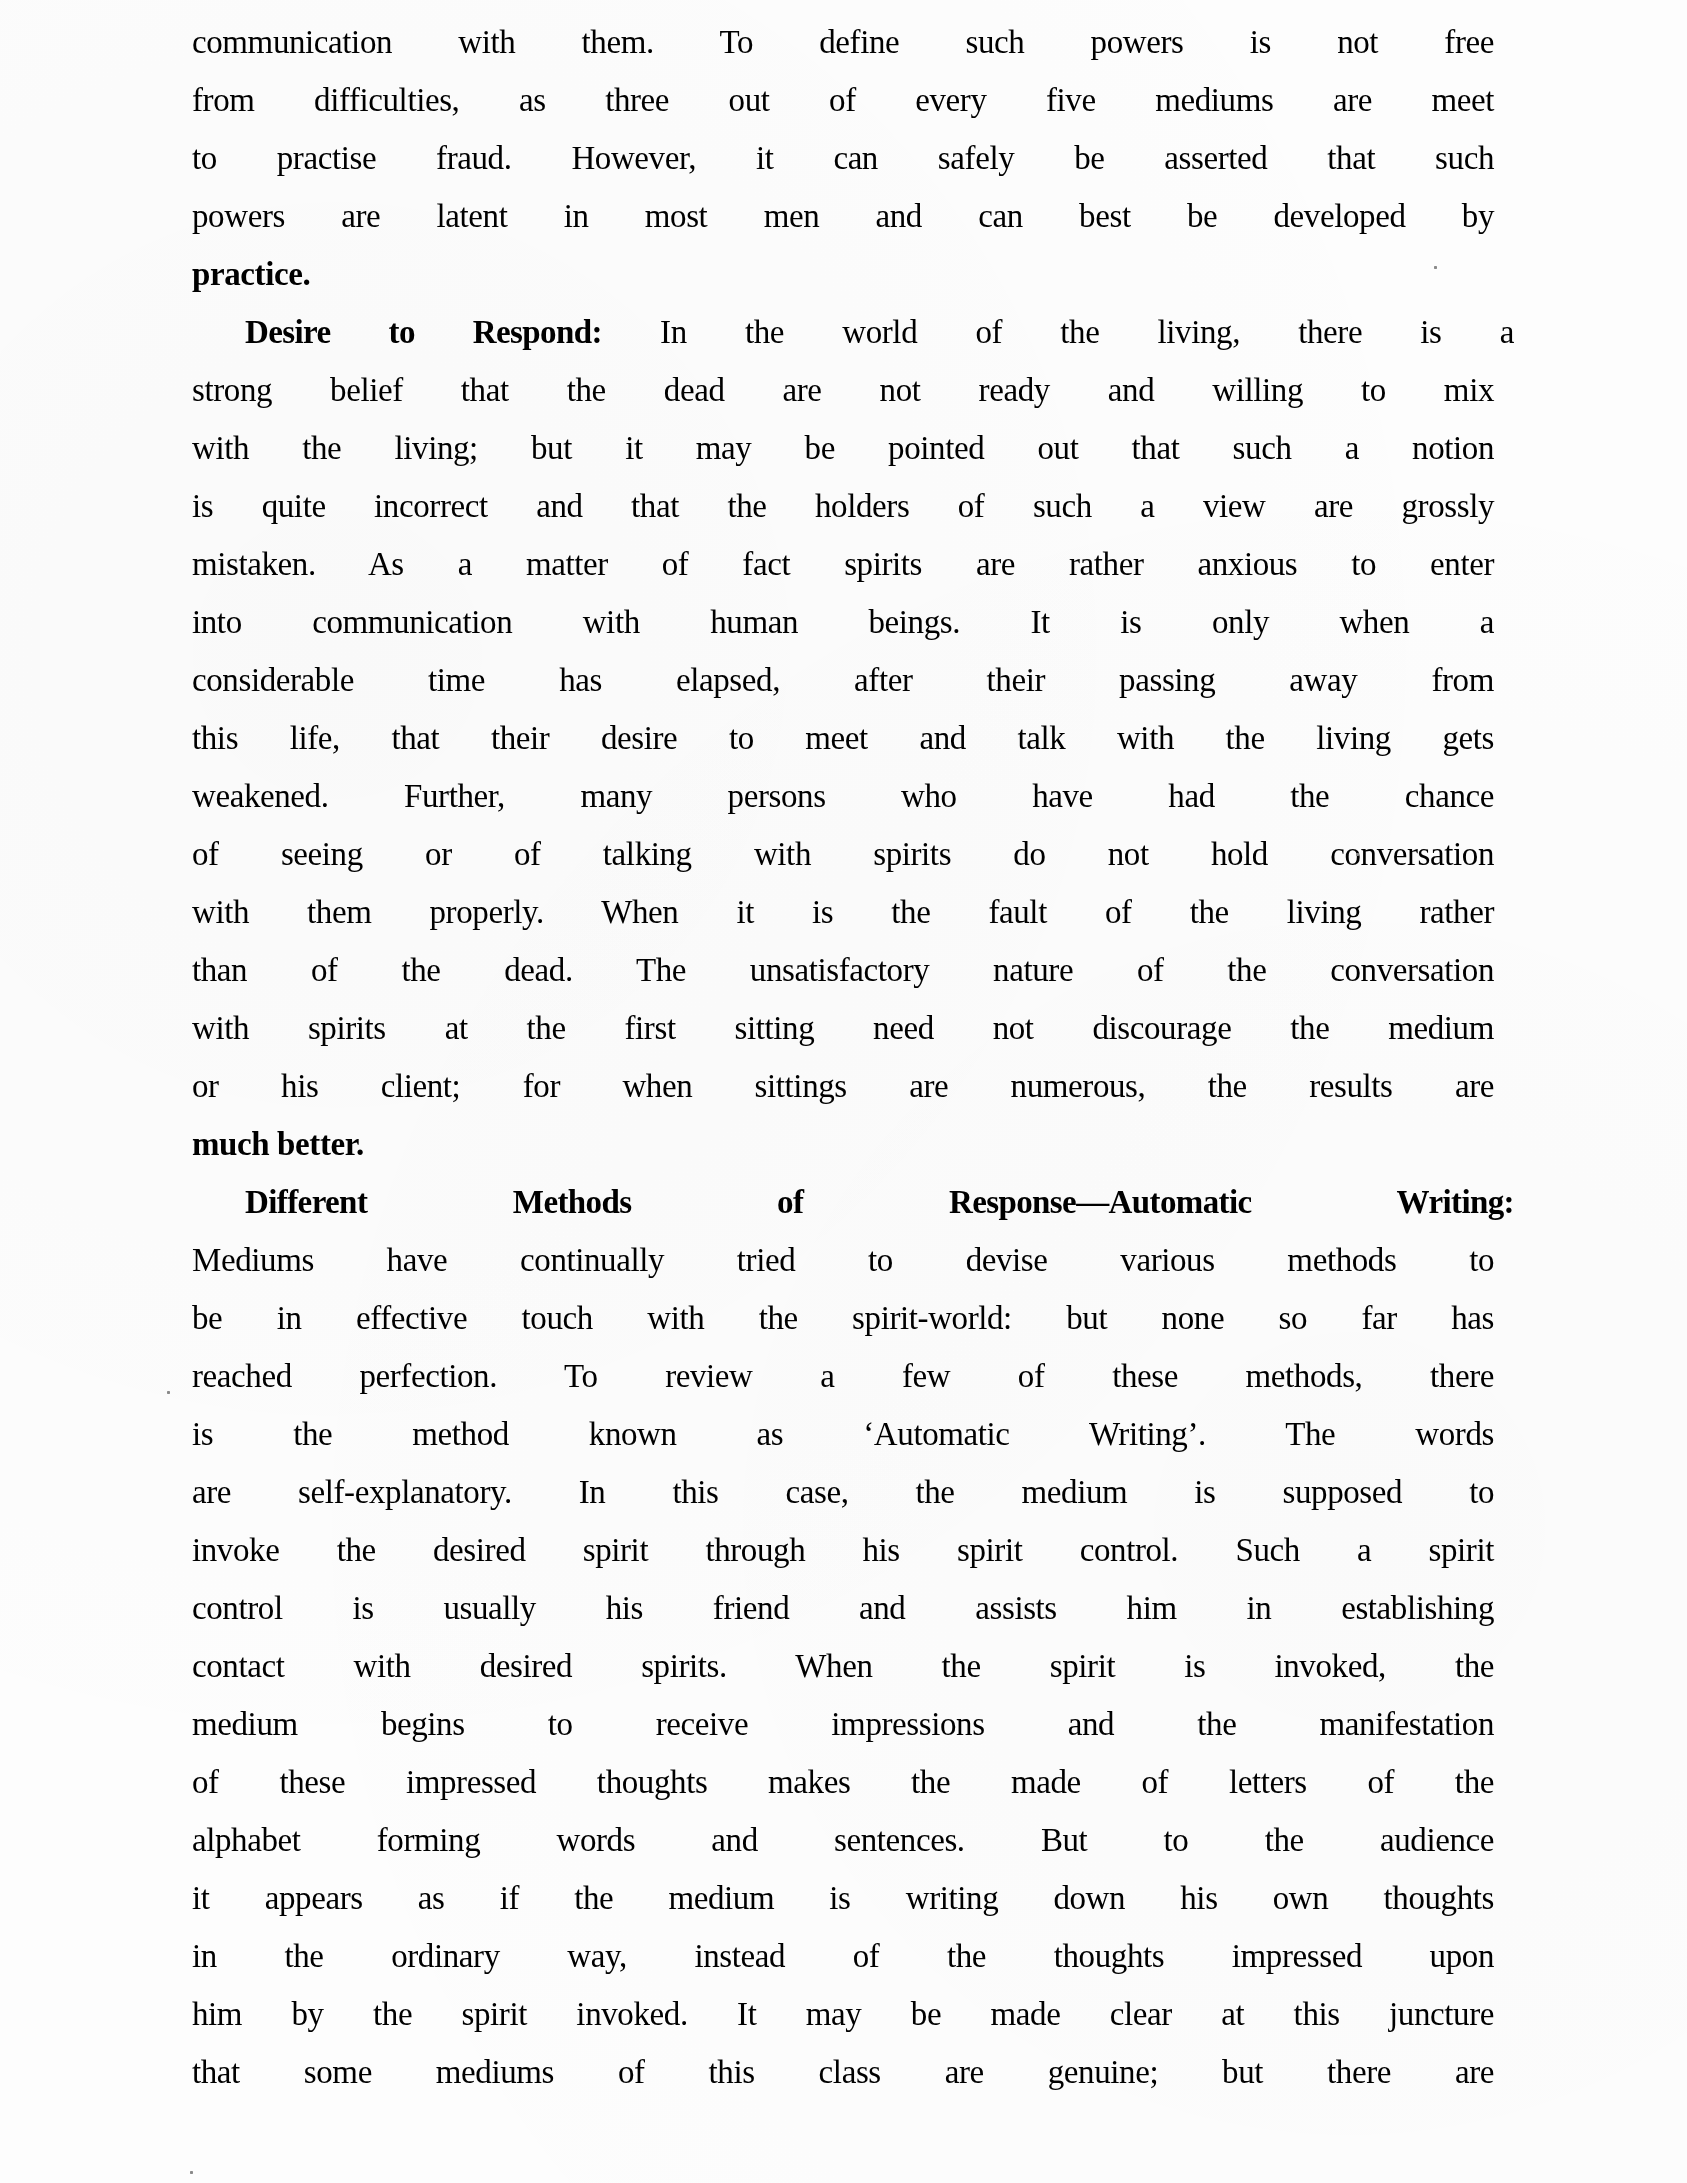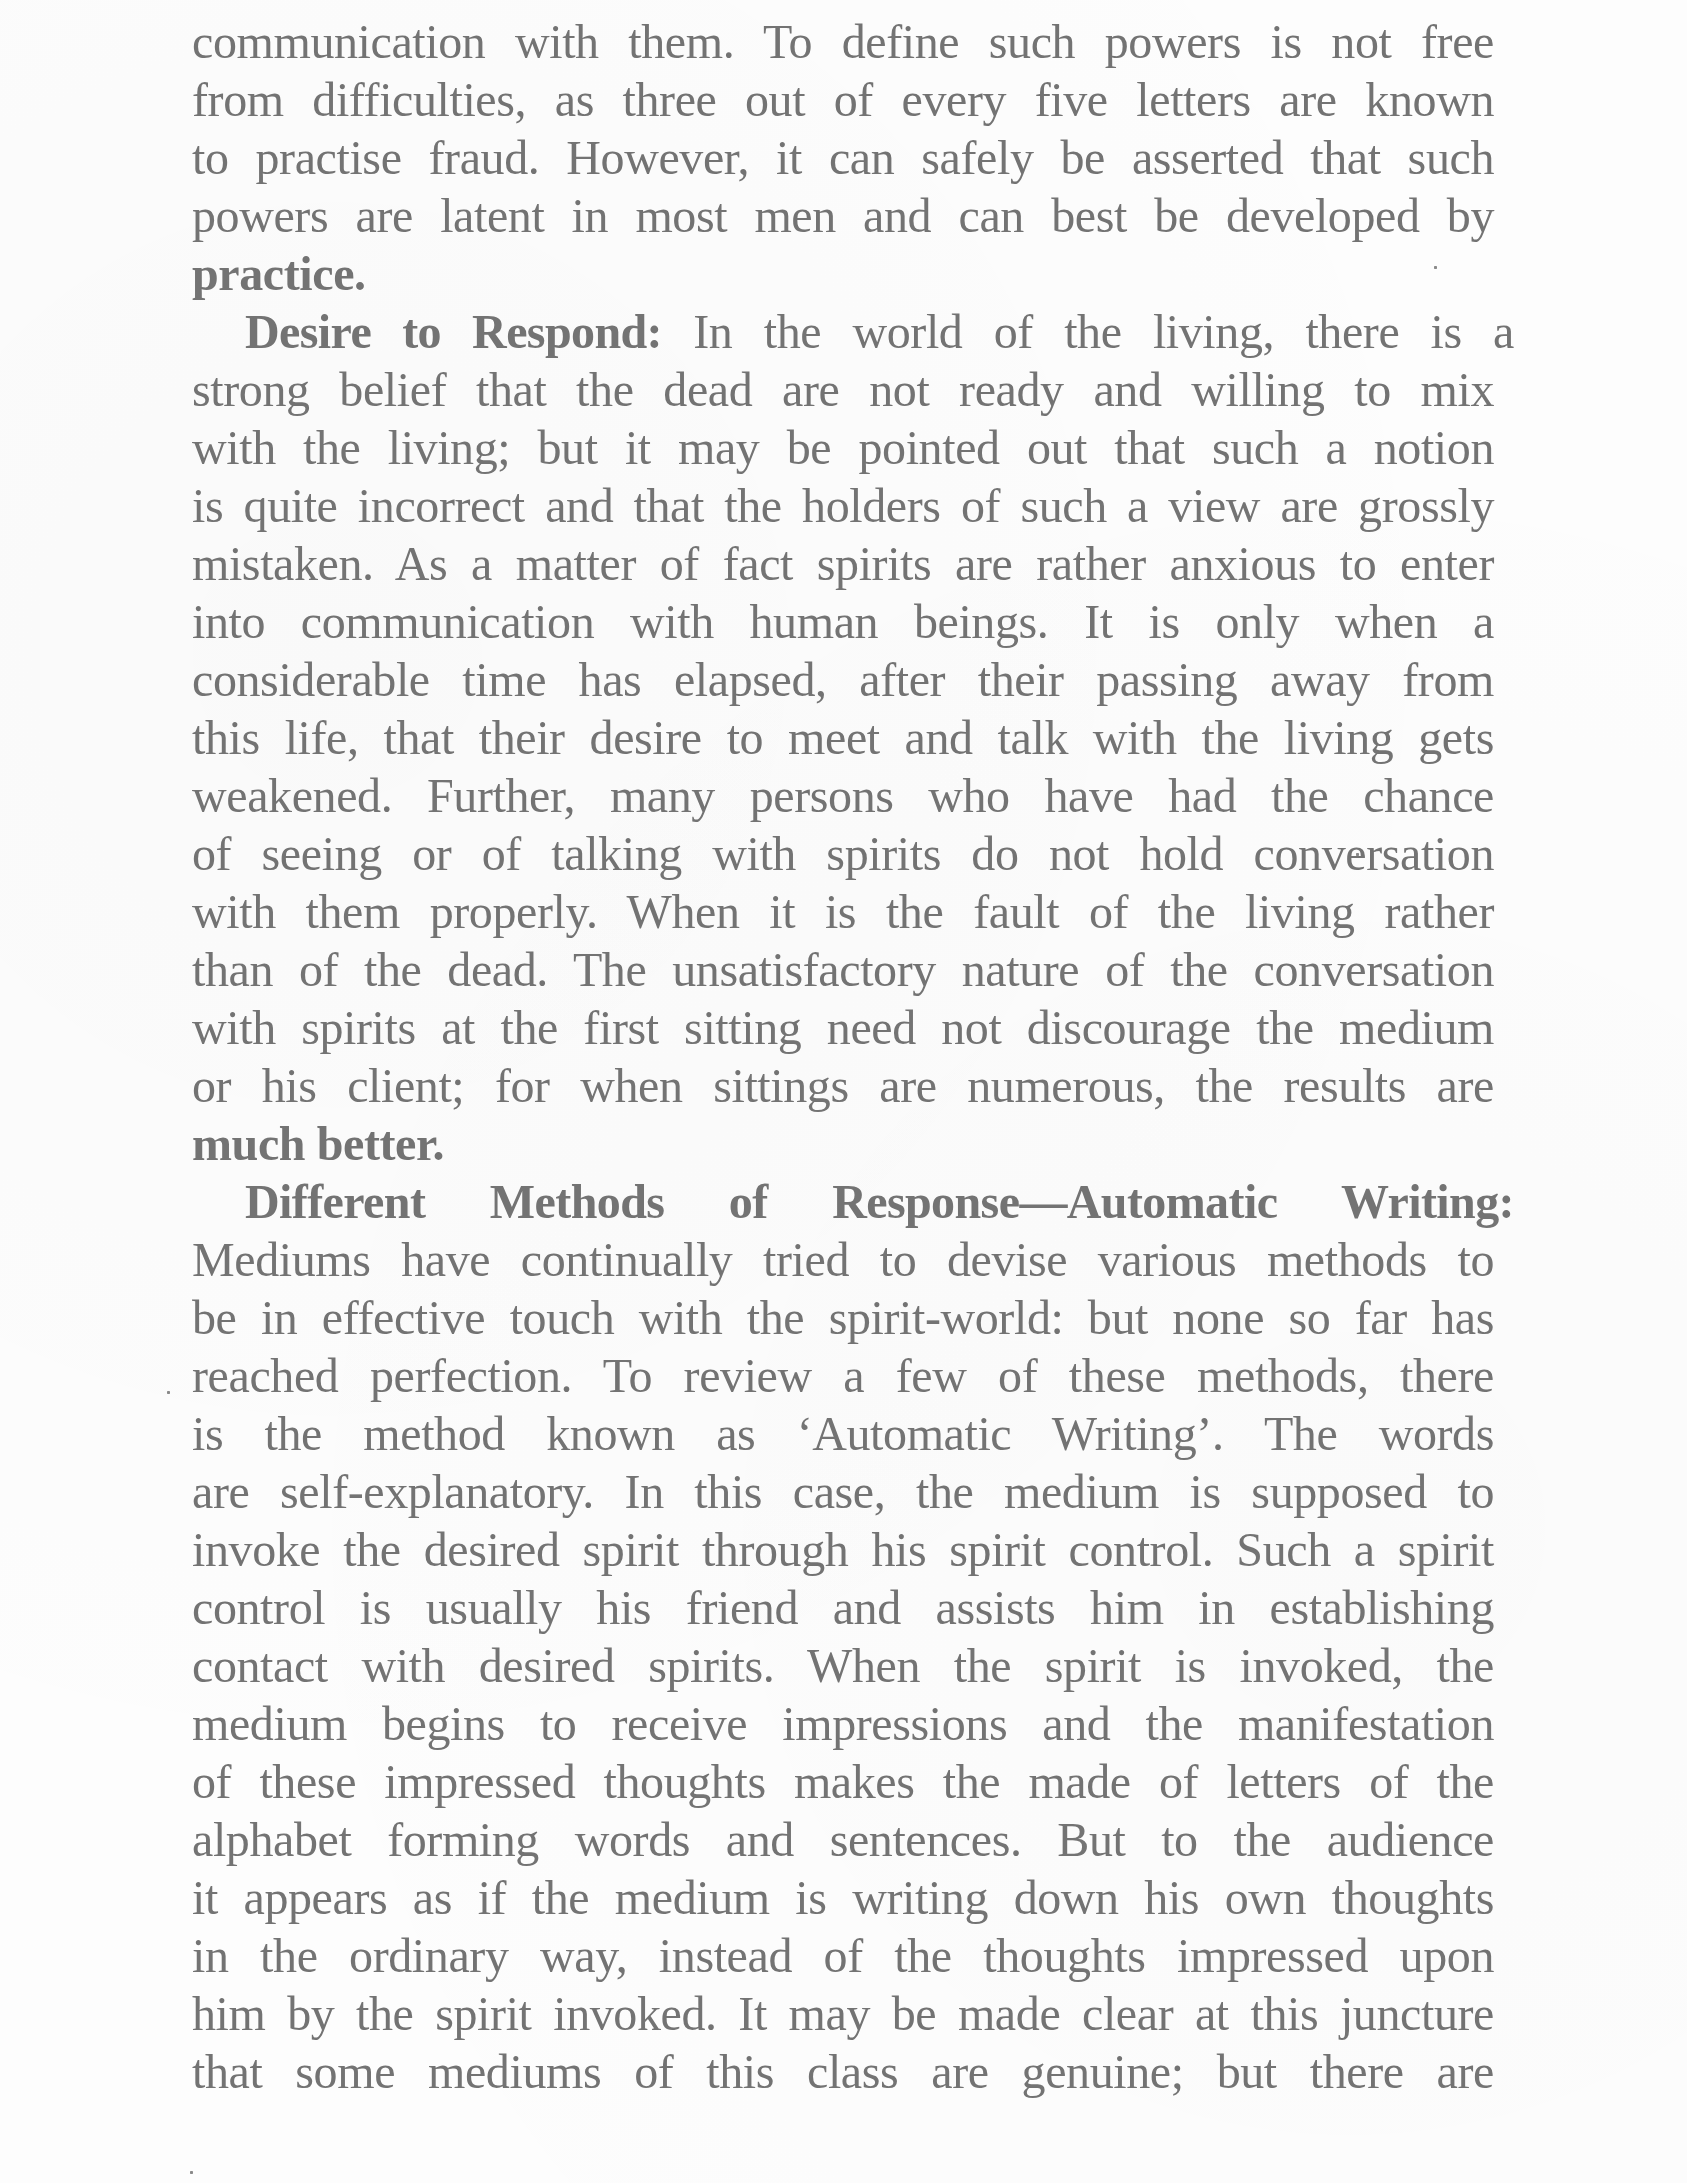--- a/index.html
+++ b/index.html
@@ -16,23 +16,23 @@
       radial-gradient(circle at 20% 30%, rgba(0,0,0,0.015) 0, transparent 60%),
       radial-gradient(circle at 80% 70%, rgba(0,0,0,0.012) 0, transparent 60%),
       #fdfdfd;
   }
   .page {
     position: absolute;
     left: 192px;
     top: 13.2px;
     width: 1302px;
     font-family: "Liberation Serif", "DejaVu Serif", serif;
-    font-size: 48px;
+    font-size: 33px;
     line-height: 58px;
-    color: #737373;
+    color: #000000;
     letter-spacing: -0.4px;
   }
   .line {
     display: block;
     white-space: nowrap;
     height: 58px;
     text-align: justify;
     text-align-last: justify;
     overflow: visible;
   }
@@ -68,21 +68,21 @@
     border-radius: 0.7px;
   }
 </style>
 </head>
 <body>
 
 <div class="page">
 
   <div>
     <div class="line"><span class="inner">communication with them. To define such powers is not free</span></div>
-    <div class="line"><span class="inner">from difficulties, as three out of every five letters are known</span></div>
+    <div class="line"><span class="inner">from difficulties, as three out of every five mediums are meet</span></div>
     <div class="line"><span class="inner">to practise fraud. However, it can safely be asserted that such</span></div>
     <div class="line"><span class="inner">powers are latent in most men and can best be developed by</span></div>
     <div class="line last"><span class="inner">practice.</span></div>
   </div>
 
   <div>
     <div class="line indent"><span class="inner"><b class="heading">Desire to Respond:</b><span> In the world of the living, there is a</span></span></div>
     <div class="line"><span class="inner">strong belief that the dead are not ready and willing to mix</span></div>
     <div class="line"><span class="inner">with the living; but it may be pointed out that such a notion</span></div>
     <div class="line"><span class="inner">is quite incorrect and that the holders of such a view are grossly</span></div>

